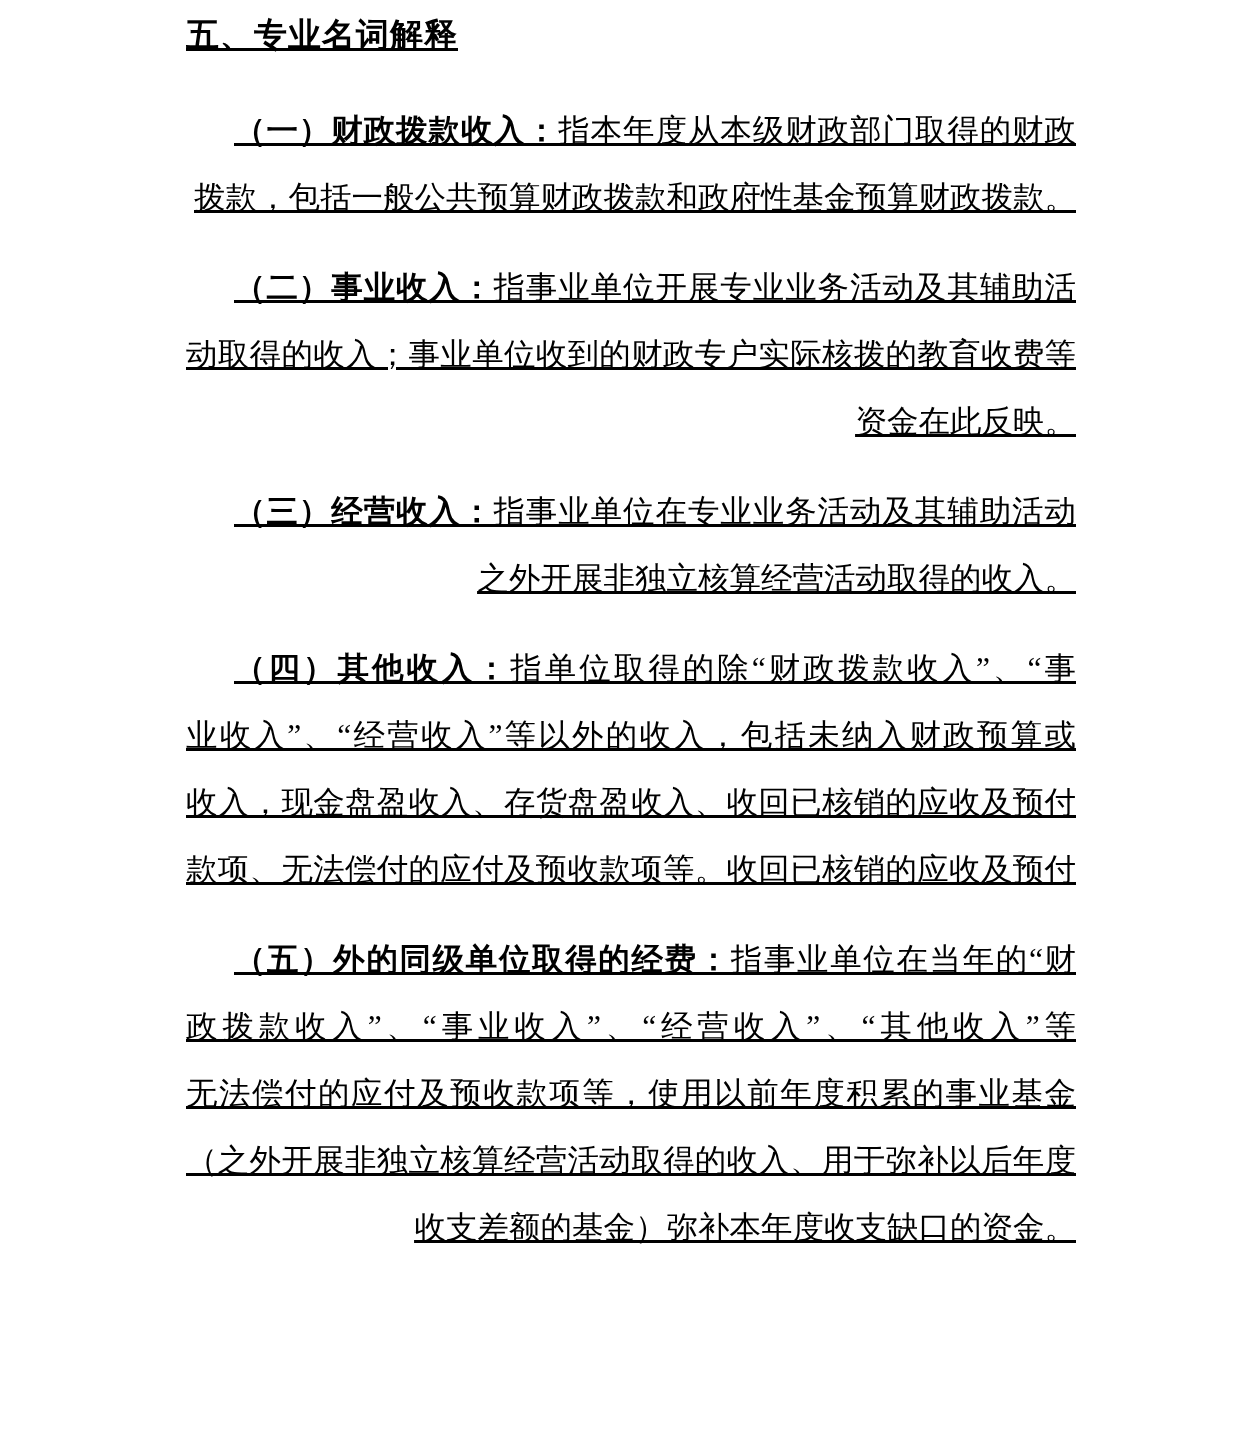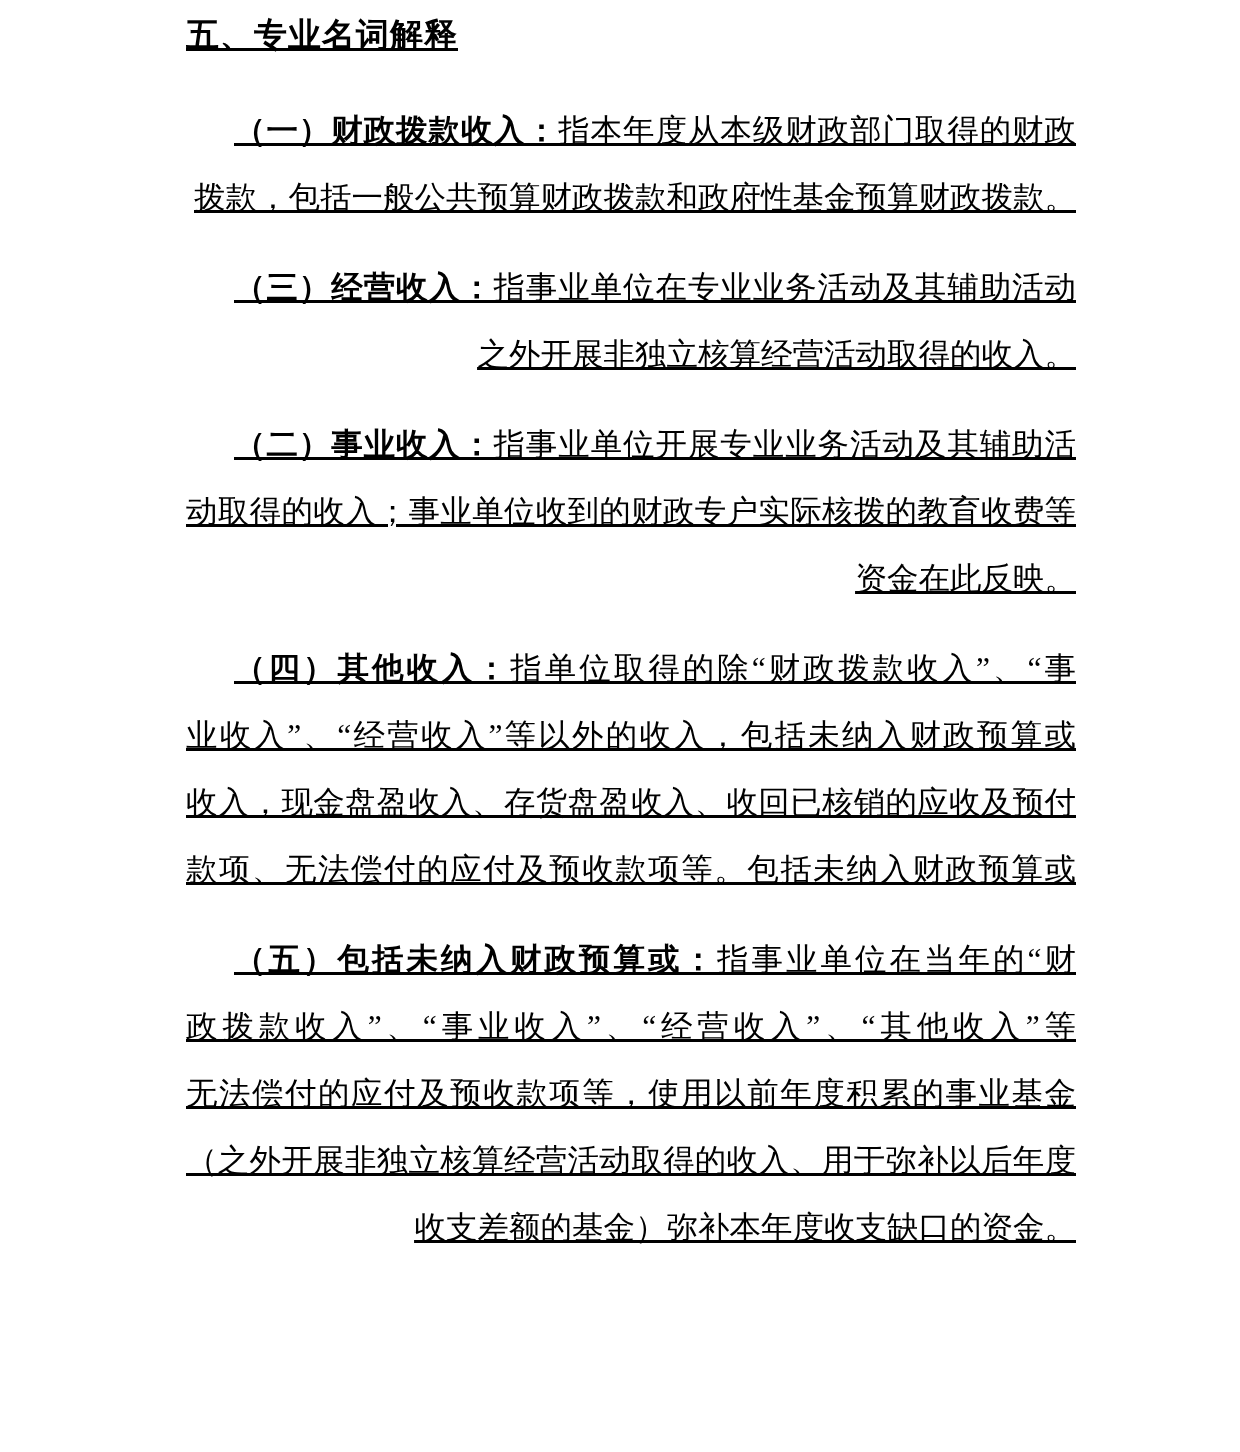--- a/index.html
+++ b/index.html
@@ -53,36 +53,36 @@
 
 <div class="page">
   <div class="content">
     <div class="doc-title">五、专业名词解释</div>
     <div>
         <div class="para">
           <div class="line fill first"><span class="lead">（一）财政拨款收入：</span>指本年度从本级财政部门取得的财政</div>
           <div class="line">拨款，包括一般公共预算财政拨款和政府性基金预算财政拨款。</div>
         </div>
         <div class="para">
-          <div class="line fill first"><span class="lead">（三）经营收入：</span>指事业单位在专业业务活动及其辅助活动</div>
-          <div class="line">之外开展非独立核算经营活动取得的收入。</div>
-        </div>
-        <div class="para">
           <div class="line fill first"><span class="lead">（二）事业收入：</span>指事业单位开展专业业务活动及其辅助活</div>
           <div class="line fill">动取得的收入；事业单位收到的财政专户实际核拨的教育收费等</div>
           <div class="line">资金在此反映。</div>
         </div>
         <div class="para">
+          <div class="line fill first"><span class="lead">（三）经营收入：</span>指事业单位在专业业务活动及其辅助活动</div>
+          <div class="line">之外开展非独立核算经营活动取得的收入。</div>
+        </div>
+        <div class="para">
           <div class="line fill first"><span class="lead">（四）其他收入：</span>指单位取得的除“财政拨款收入”、“事</div>
           <div class="line fill">业收入”、“经营收入”等以外的收入，包括未纳入财政预算或</div>
           <div class="line fill">收入，现金盘盈收入、存货盘盈收入、收回已核销的应收及预付</div>
-          <div class="line fill">款项、无法偿付的应付及预收款项等。包括未纳入财政预算或</div>
+          <div class="line fill">款项、无法偿付的应付及预收款项等。收回已核销的应收及预付</div>
         </div>
         <div class="para">
-          <div class="line fill first"><span class="lead">（五）包括未纳入财政预算或：</span>指事业单位在当年的“财</div>
+          <div class="line fill first"><span class="lead">（五）外的同级单位取得的经费：</span>指事业单位在当年的“财</div>
           <div class="line fill">政拨款收入”、“事业收入”、“经营收入”、“其他收入”等</div>
           <div class="line fill">无法偿付的应付及预收款项等，使用以前年度积累的事业基金</div>
           <div class="line fill">（之外开展非独立核算经营活动取得的收入、用于弥补以后年度</div>
           <div class="line">收支差额的基金）弥补本年度收支缺口的资金。</div>
         </div>
       </div>
   </div>
 </div>
 
 </body></html>

